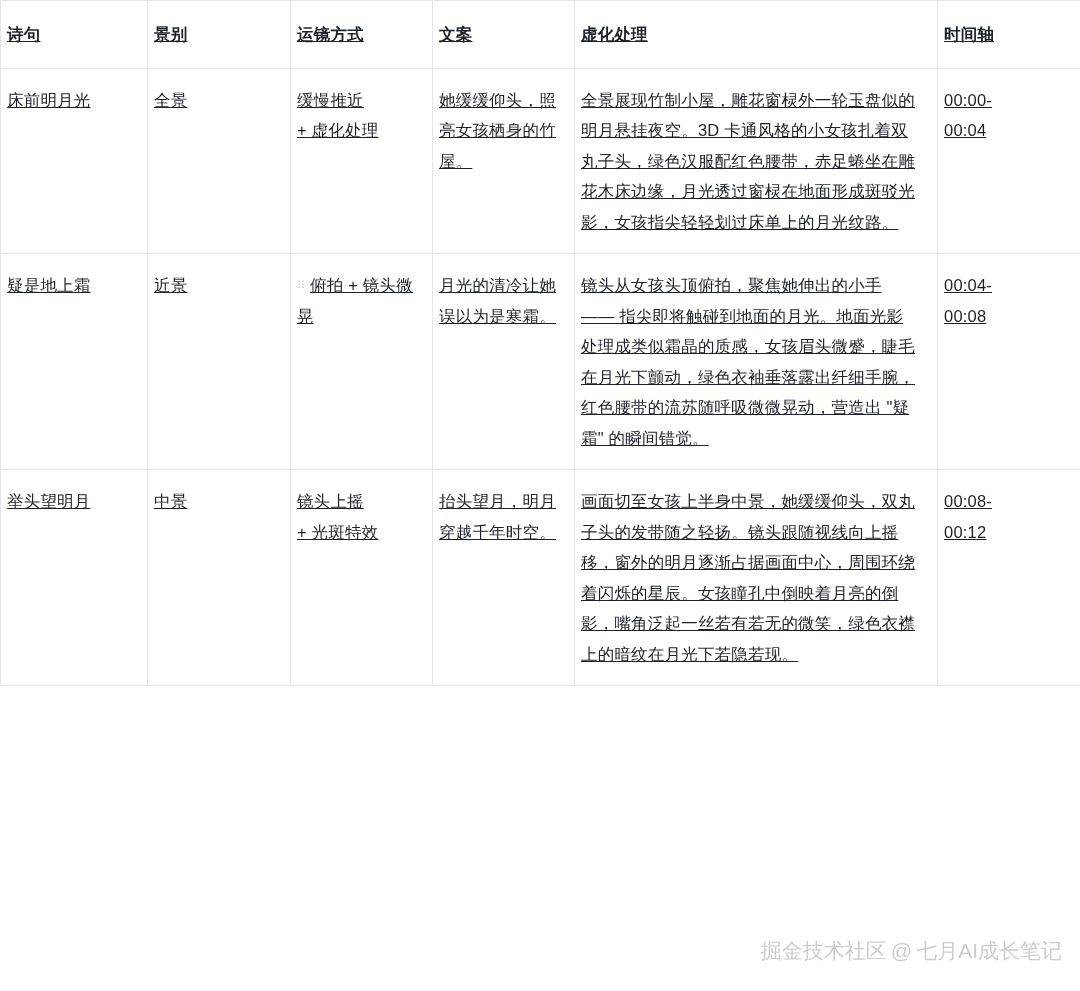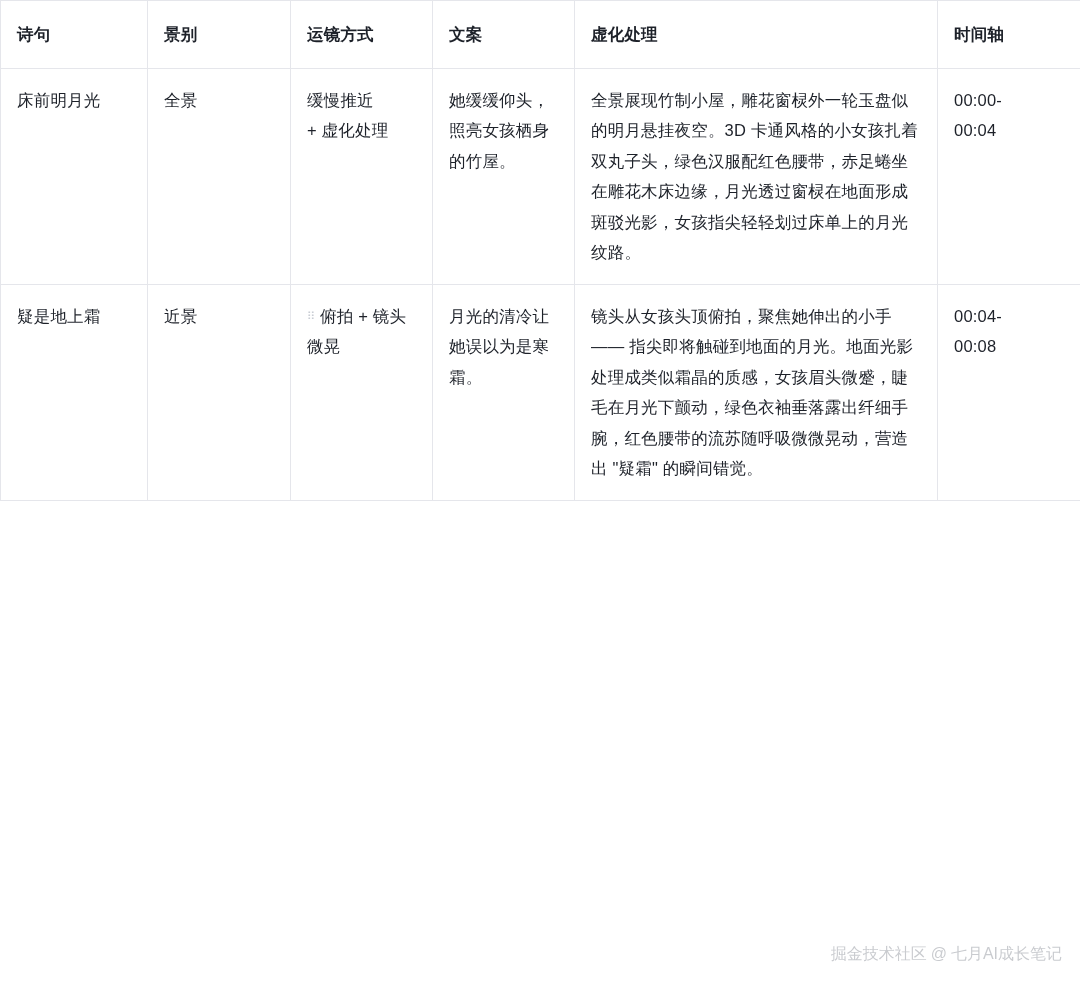--- a/index.html
+++ b/index.html
@@ -26,25 +26,26 @@
   .storyboard-table col.c3 { width: 142px; }
   .storyboard-table col.c4 { width: 363px; }
   .storyboard-table col.c5 { width: 143px; }
 
   .storyboard-table th,
   .storyboard-table td {
     border: 1px solid #e5e6eb;
     border-top: none;
     border-left: none;
     vertical-align: top;
-    padding: 16px 18px 16px 16px;
+    padding: 16px 18px 16px 6px;
     font-size: 16.5px;
     line-height: 1.85;
     letter-spacing: 0.2px;
     word-break: break-word;
+    text-decoration: underline;
   }
   .storyboard-table th:first-child,
   .storyboard-table td:first-child {
     border-left: 1px solid #e5e6eb;
   }
   .storyboard-table thead th {
     border-top: 1px solid #e5e6eb;
     font-weight: bold;
     padding-top: 18px;
     padding-bottom: 18px;
@@ -71,21 +72,21 @@
     color: #c9cdd4;
     font-size: 11px;
     line-height: 1;
     vertical-align: 2px;
     letter-spacing: 0;
   }
   .watermark {
     position: absolute;
     right: 18px;
     bottom: 26px;
-    font-size: 16px;
+    font-size: 21px;
     color: rgba(120, 126, 134, 0.40);
     white-space: nowrap;
     pointer-events: none;
     font-family: "Liberation Sans", "DejaVu Sans", sans-serif;
     text-align: center;
   }
   .watermark .wm-mid {
     margin: 0 4px;
   }
 </style>
@@ -124,18 +125,28 @@
     </tr>
     <tr>
       <td>疑是地上霜</td>
       <td>近景</td>
       <td><span class="dotgrip">⠿</span><span>俯拍 + 镜头微晃</span></td>
       <td>月光的清冷让她误以为是寒霜。</td>
       <td class="cell-desc">镜头从女孩头顶俯拍，聚焦她伸出的小手 —— 指尖即将触碰到地面的月光。地面光影处理成类似霜晶的质感，女孩眉头微蹙，睫毛在月光下颤动，绿色衣袖垂落露出纤细手腕，红色腰带的流苏随呼吸微微晃动，营造出 "疑霜" 的瞬间错觉。</td>
       <td class="cell-time">00:04-
 00:08</td>
     </tr>
+    <tr>
+      <td>举头望明月</td>
+      <td>中景</td>
+      <td class="cell-time">镜头上摇
++ 光斑特效</td>
+      <td>抬头望月，明月穿越千年时空。</td>
+      <td class="cell-desc">画面切至女孩上半身中景，她缓缓仰头，双丸子头的发带随之轻扬。镜头跟随视线向上摇移，窗外的明月逐渐占据画面中心，周围环绕着闪烁的星辰。女孩瞳孔中倒映着月亮的倒影，嘴角泛起一丝若有若无的微笑，绿色衣襟上的暗纹在月光下若隐若现。</td>
+      <td class="cell-time">00:08-
+00:12</td>
+    </tr>
   </tbody>
 </table>
 
 <div class="watermark">
   <span>掘金技术社区</span><span class="wm-mid">@</span><span>七月AI成长笔记</span>
 </div>
 
 </body></html>

